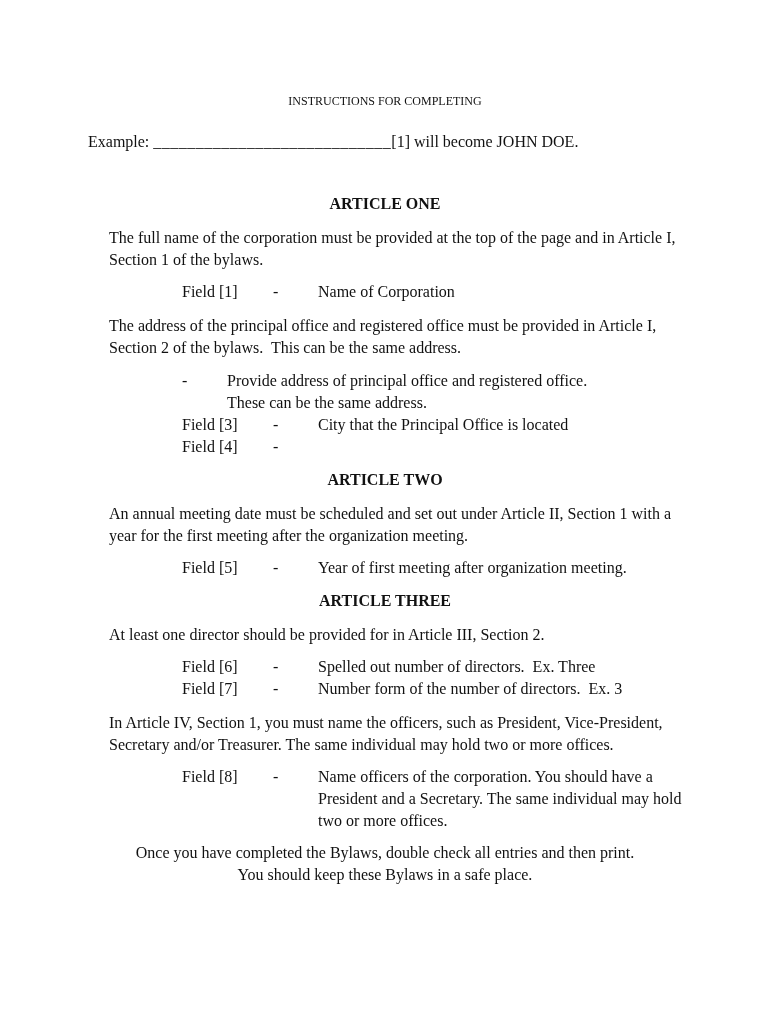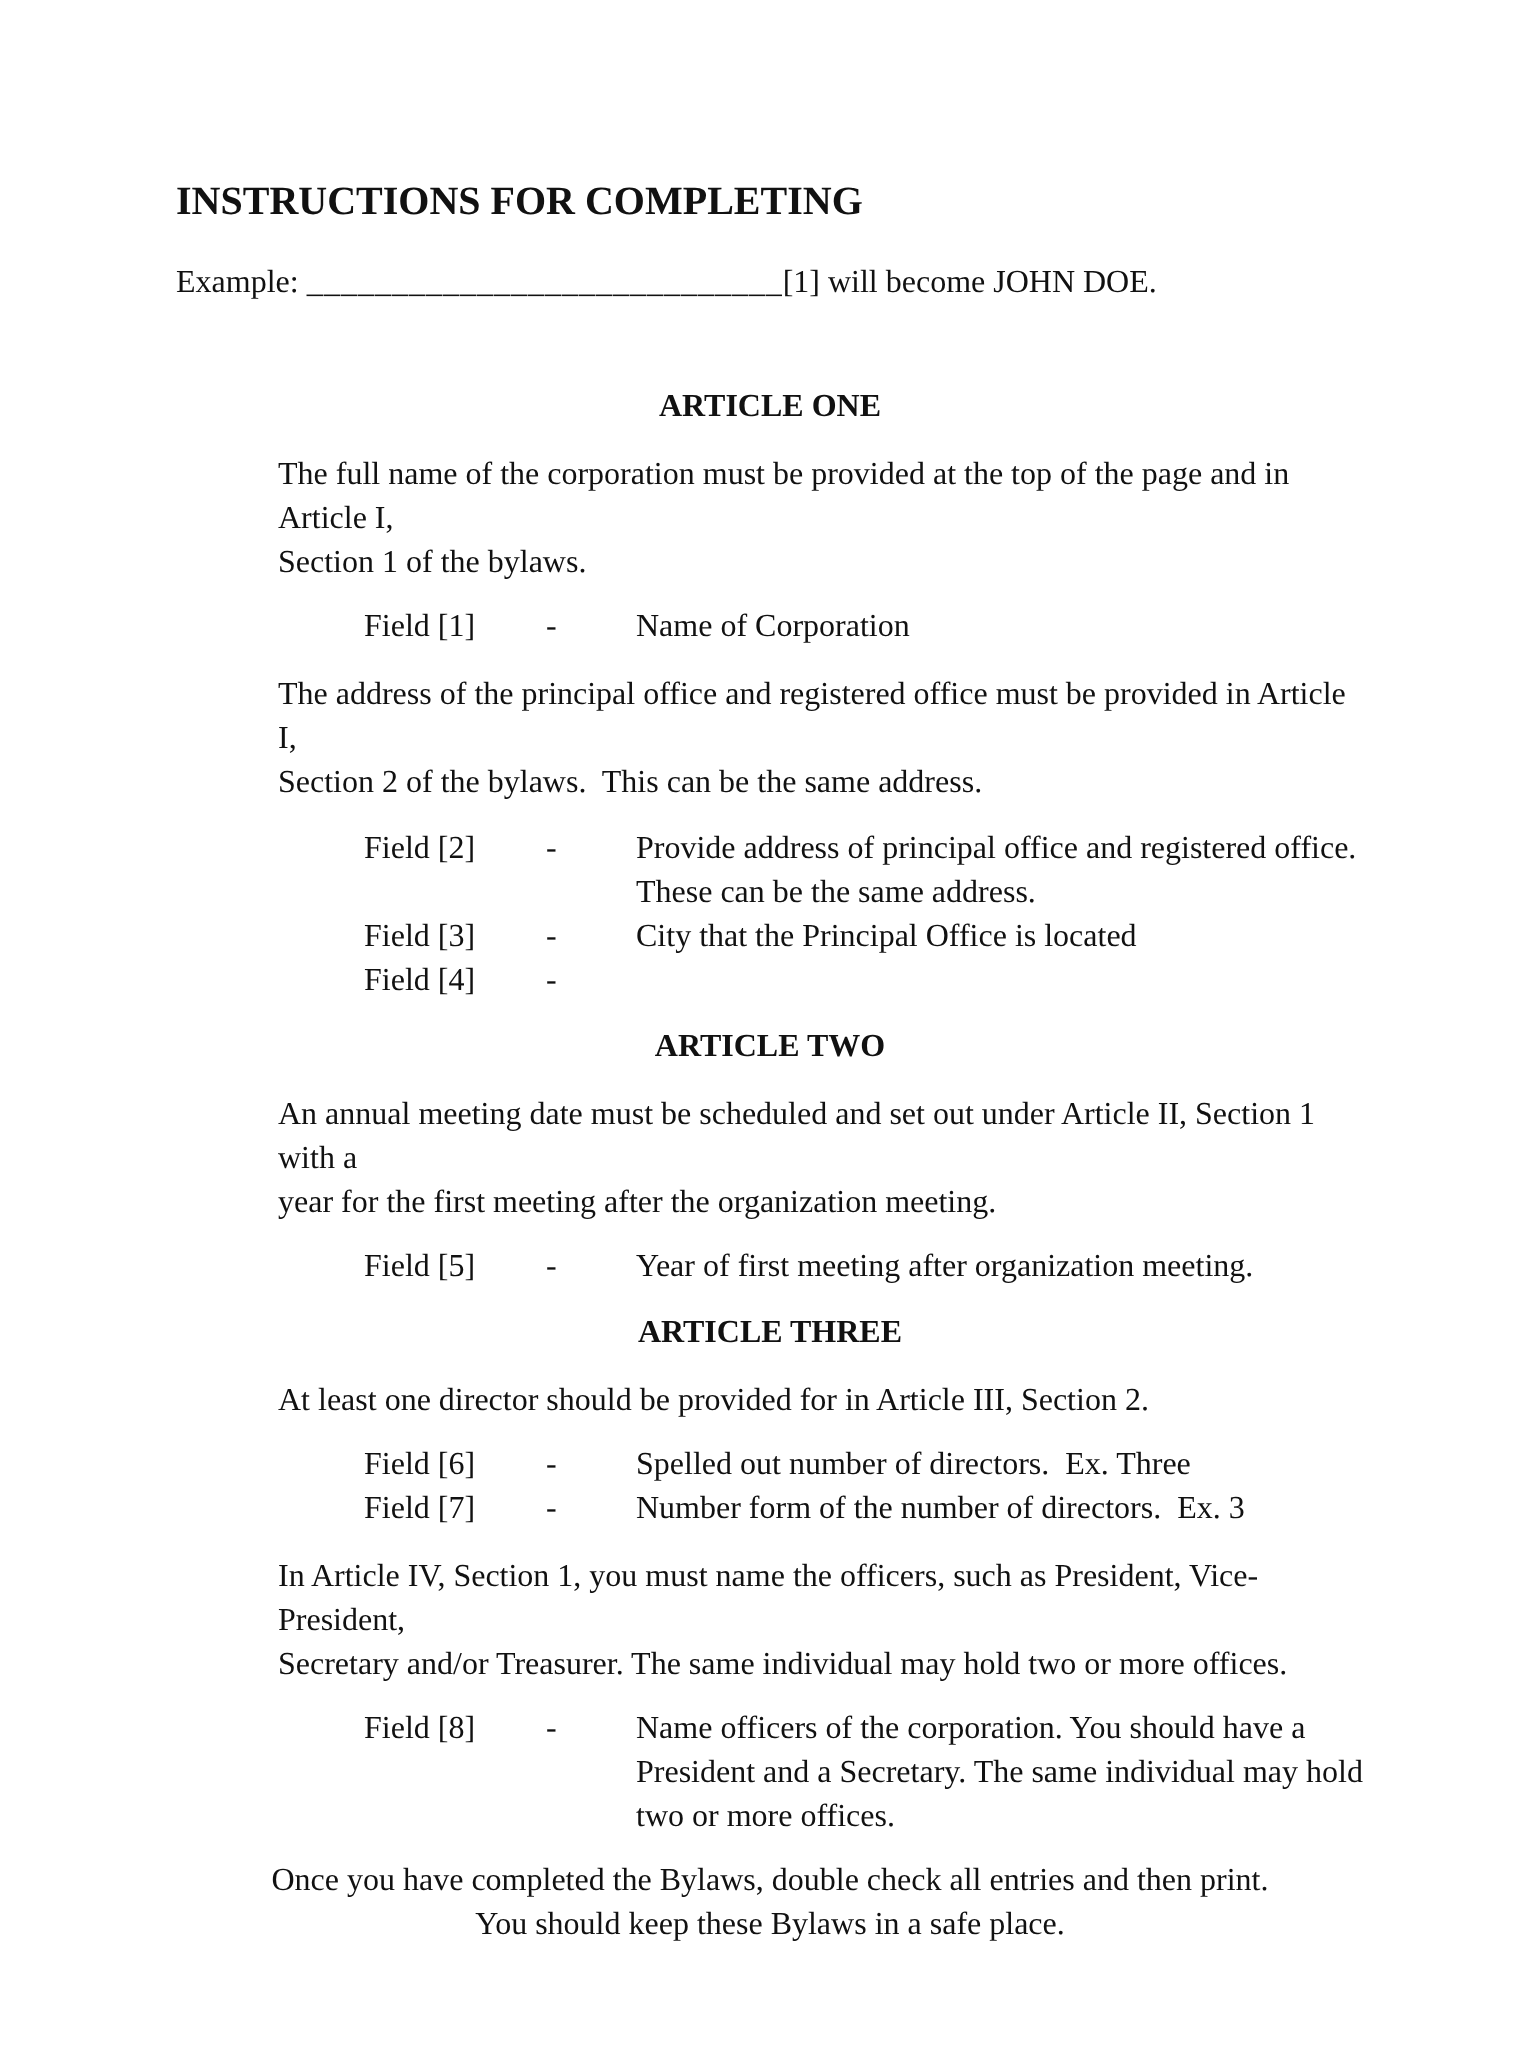--- a/index.html
+++ b/index.html
@@ -14,22 +14,23 @@
     background: #ffffff;
     box-sizing: border-box;
     padding: 90px 88px 0 88px;
     font-family: "Liberation Serif", "DejaVu Serif", serif;
     font-size: 16px;
     line-height: 22px;
     color: #111111;
     overflow: hidden;
   }
   .doc-title {
-    font-size: 20px;
-    font-weight: bold;
+    font-size: 12px;
+    font-weight: normal;
+    text-align: center;
     margin: 0;
     line-height: 22px;
   }
   .example-line {
     margin-top: 19px;
     white-space: nowrap;
   }
   .blank-line {
     letter-spacing: 0.5px;
   }
@@ -37,21 +38,21 @@
     font-size: 16px;
     font-weight: bold;
     text-align: center;
     margin: 11px 0 0 0;
     line-height: 22px;
   }
   .article-heading.first {
     margin-top: 40px;
   }
   .para {
-    margin: 12px 0 0 51px;
+    margin: 12px 0 0 21px;
     white-space: pre-wrap;
     font-family: Liberation Serif, serif;
   }
   .field-group {
     margin-top: 10px;
   }
   .field-group.after-para2 {
     margin-top: 11px;
   }
   .field-row {
@@ -91,21 +92,20 @@
     <div class="field-row">
       <span class="f-label">Field [1]</span>
       <span class="f-dash">-</span>
       <span class="f-desc">Name of Corporation</span>
     </div>
   </div>
   <p class="para">The address of the principal office and registered office must be provided in Article I,
 Section 2 of the bylaws.  This can be the same address.</p>
   <div class="field-group after-para2">
     <div class="field-row">
-      <span class="f-label">Field [2]</span>
       <span class="f-dash">-</span>
       <span class="f-desc">Provide address of principal office and registered office.
 These can be the same address.</span>
     </div>
     <div class="field-row">
       <span class="f-label">Field [3]</span>
       <span class="f-dash">-</span>
       <span class="f-desc">City that the Principal Office is located</span>
     </div>
     <div class="field-row">

